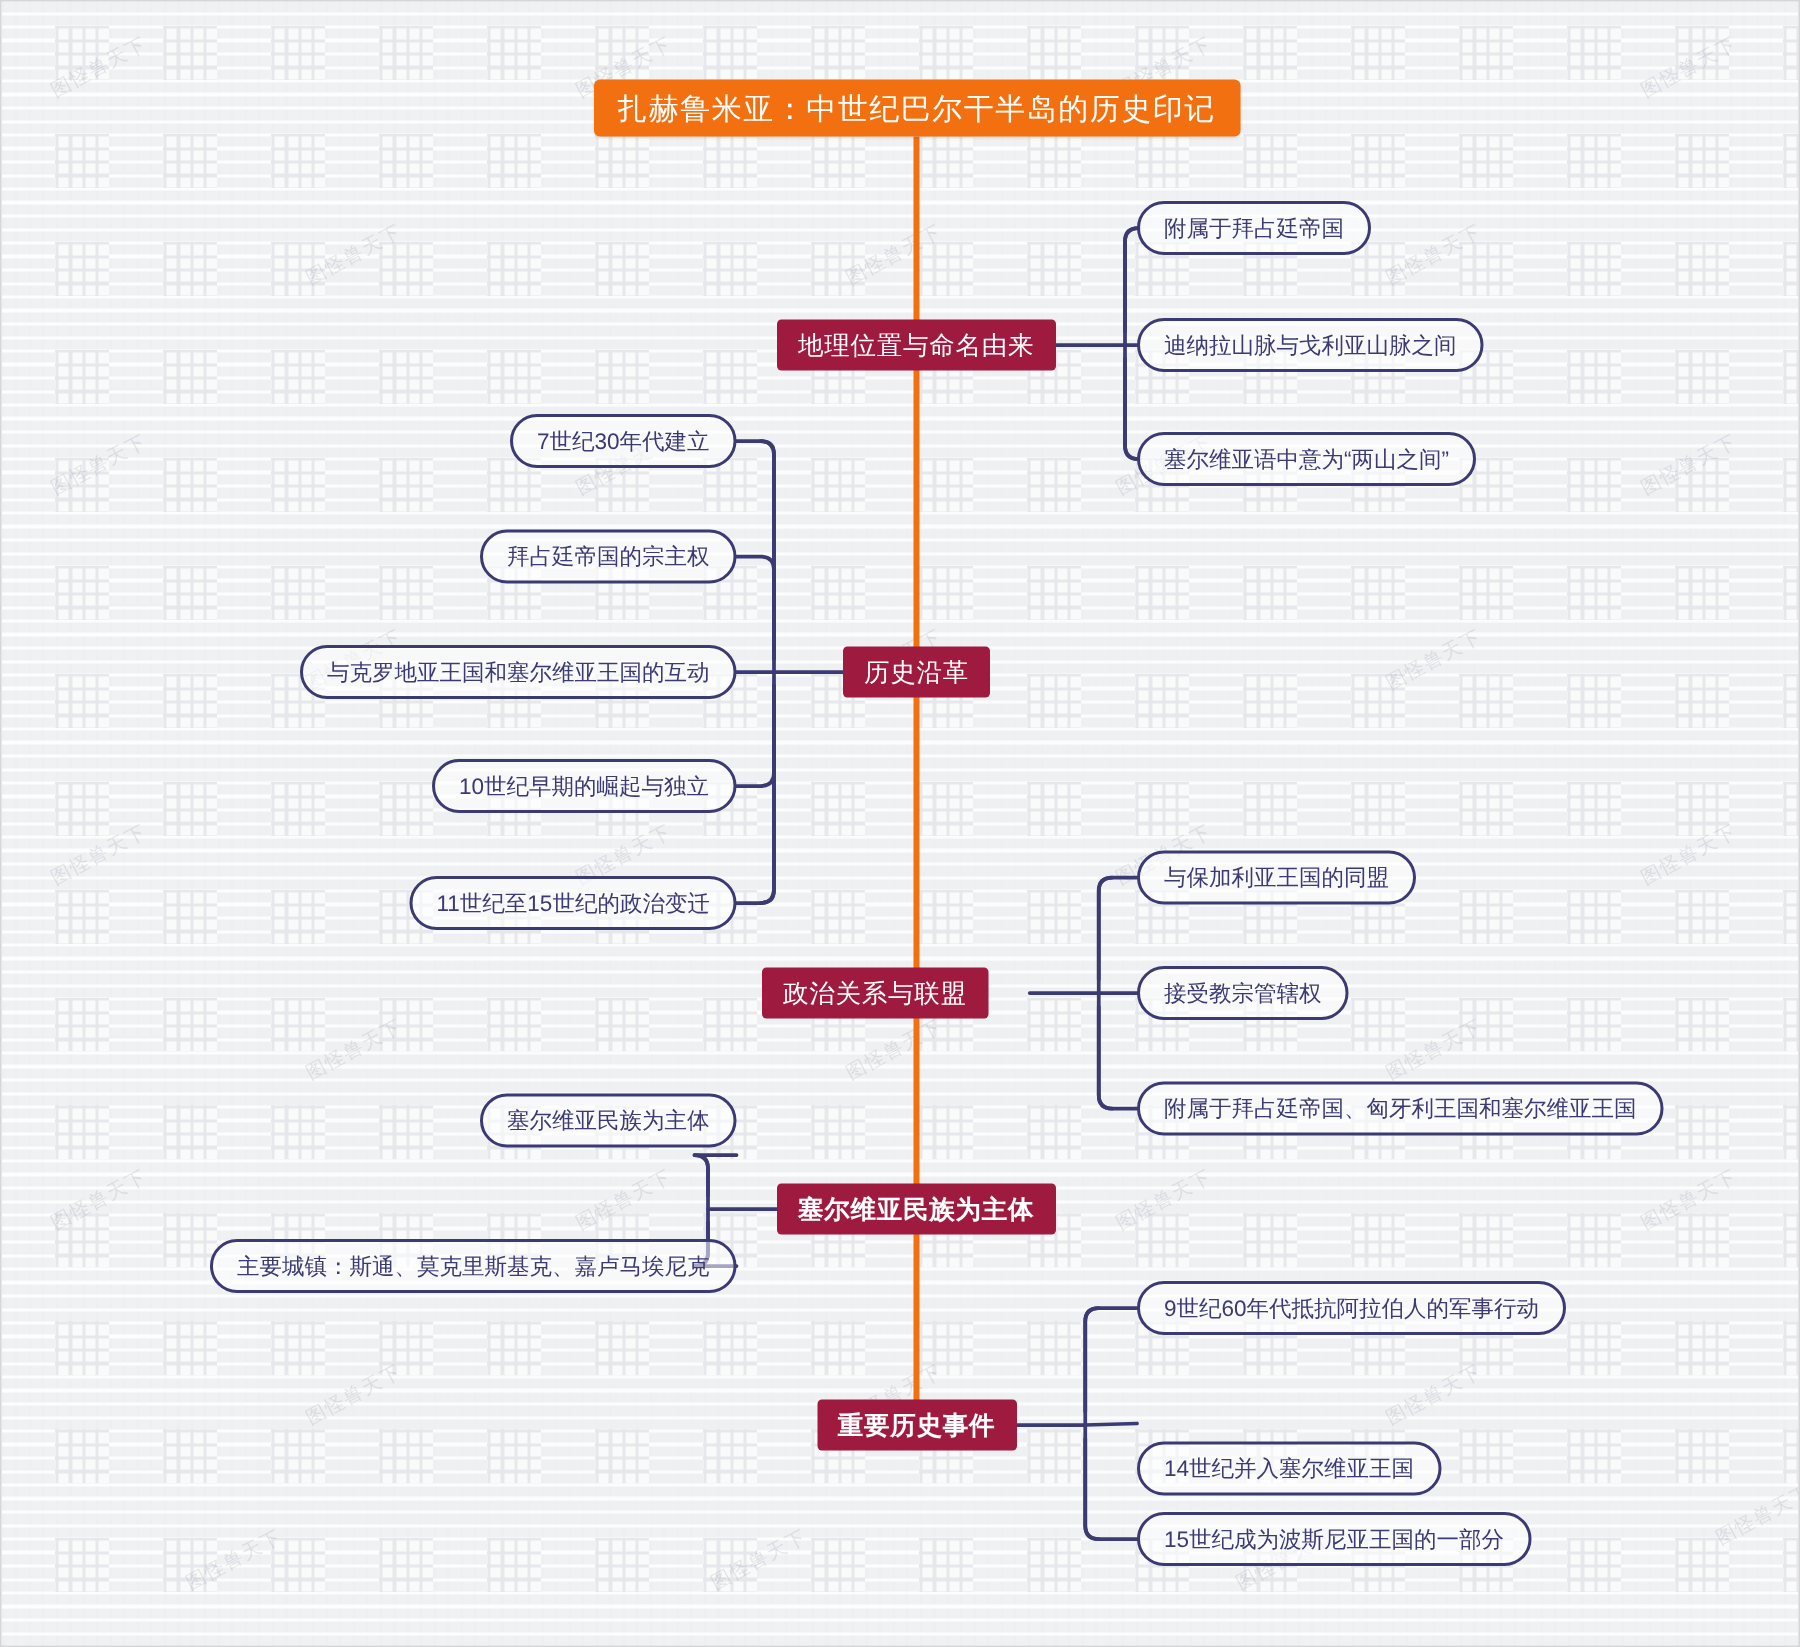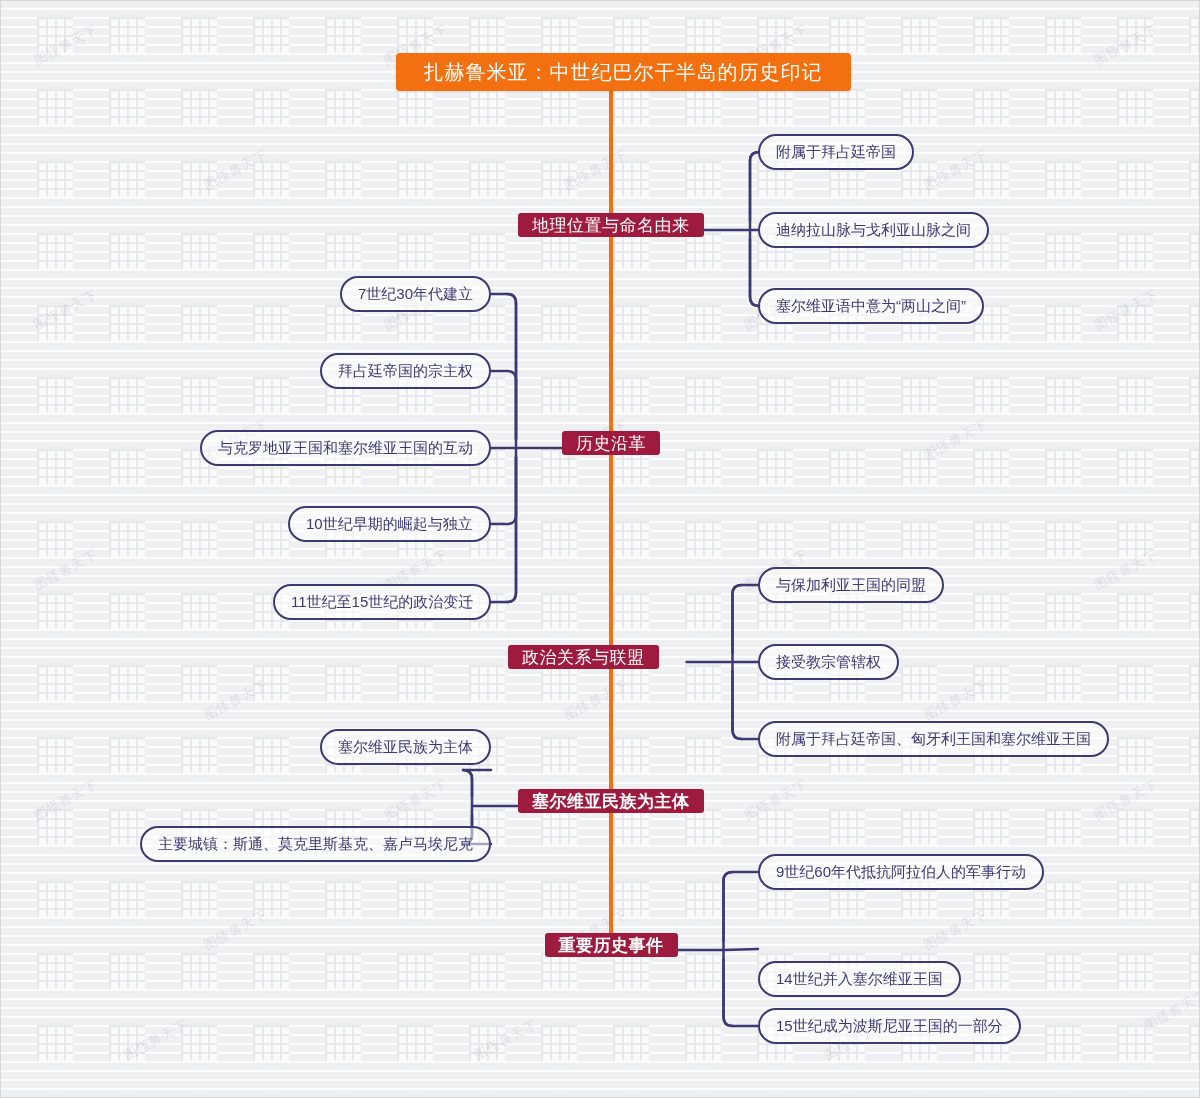--- a/index.html
+++ b/index.html
@@ -45,29 +45,29 @@
     font-family: "Liberation Serif", serif; letter-spacing: 1px;
   }
   svg.links { position: absolute; inset: 0; width: 1200px; height: 1098px; pointer-events: none; }
 
   .node { position: absolute; display: flex; align-items: center; justify-content: center; white-space: nowrap; }
 
   .root {
     background: #f2700f; color: #ffffff;
     border-radius: 4px;
     font-size: 20px; letter-spacing: 1px;
-    padding: 0 28px;
+    padding: 0 16px;
     height: 38px;
     box-shadow: 0 1px 2px rgba(0,0,0,.12);
   }
   .branch {
     background: #9e1b3f; color: #ffffff;
     border-radius: 3px;
     font-size: 17px; letter-spacing: .5px;
-    padding: 0 14px; height: 24px;
+    padding: 0 14px; height: 34px;
     z-index: 4;
   }
   .branch.bold { font-weight: bold; }
   .leaf {
     background: rgba(255,255,255,.55);
     border: 2px solid #3b3a73;
     color: #3b3a73;
     border-radius: 20px;
     font-size: 15px;
     padding: 0 16px; height: 36px;

